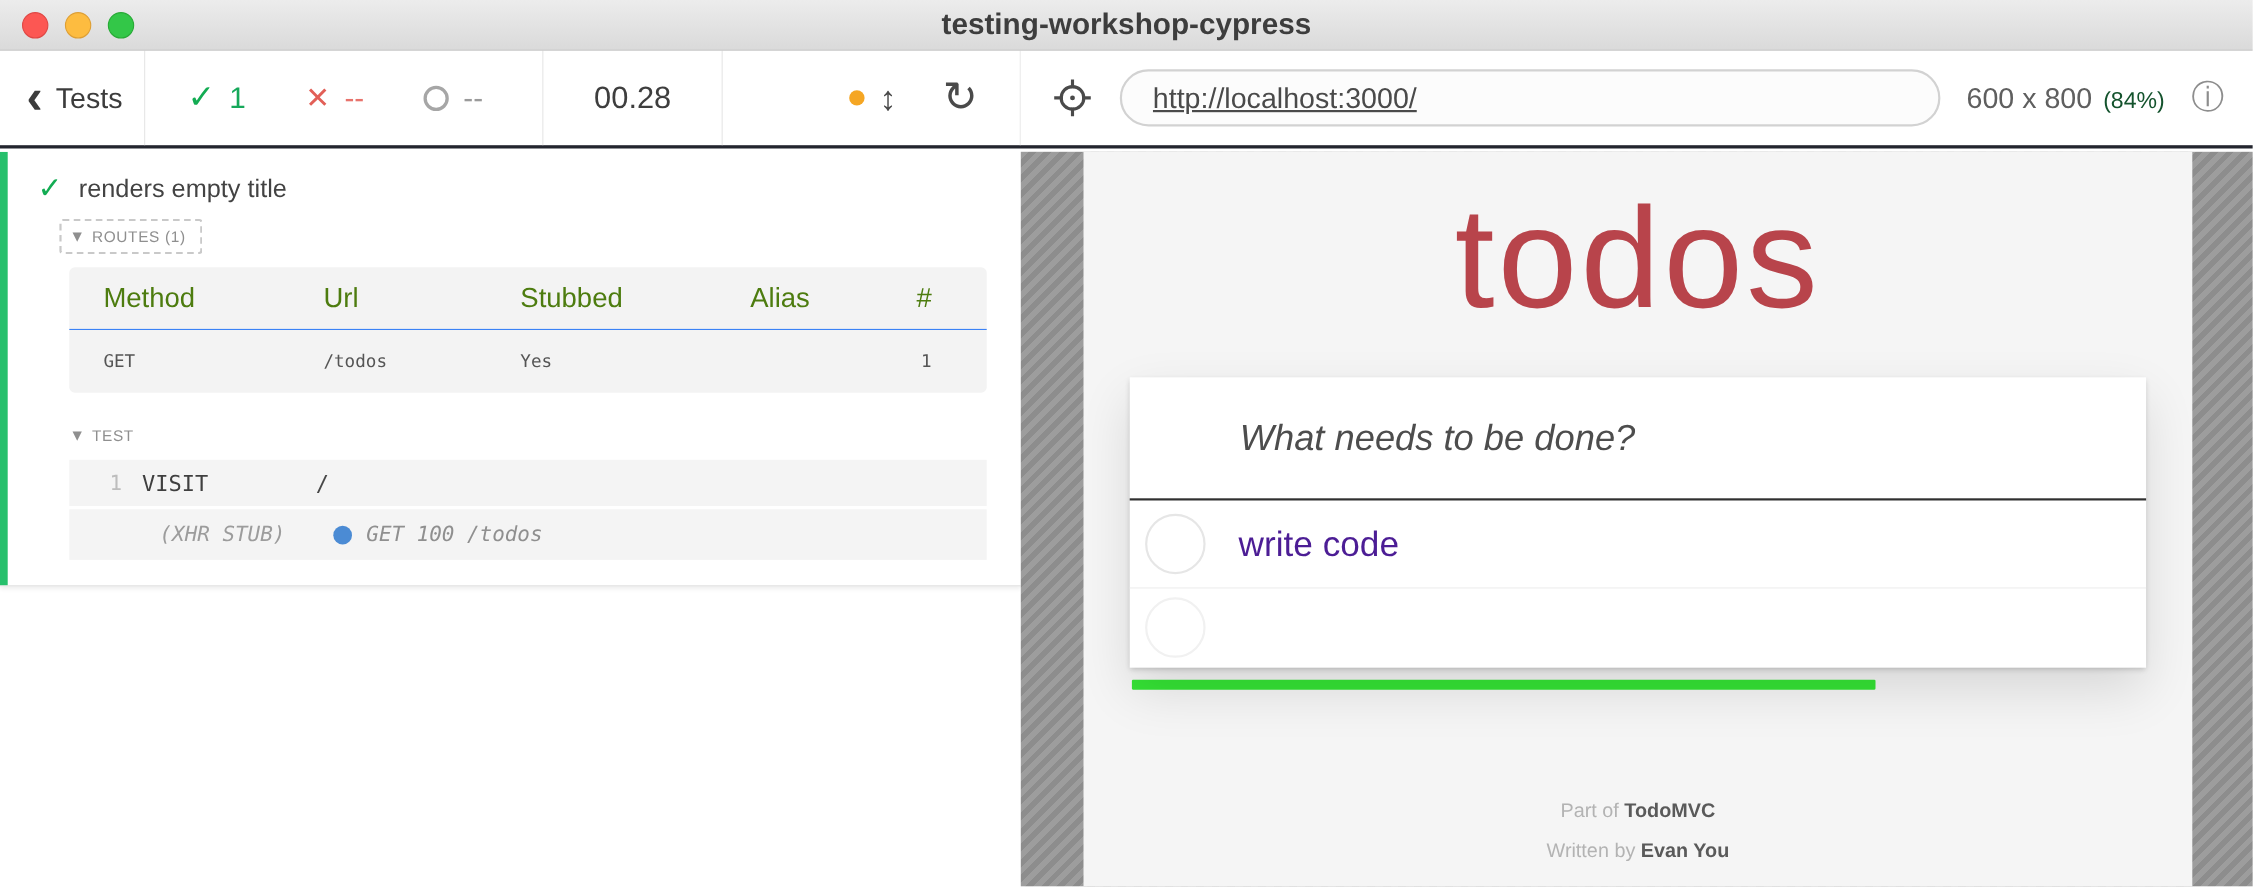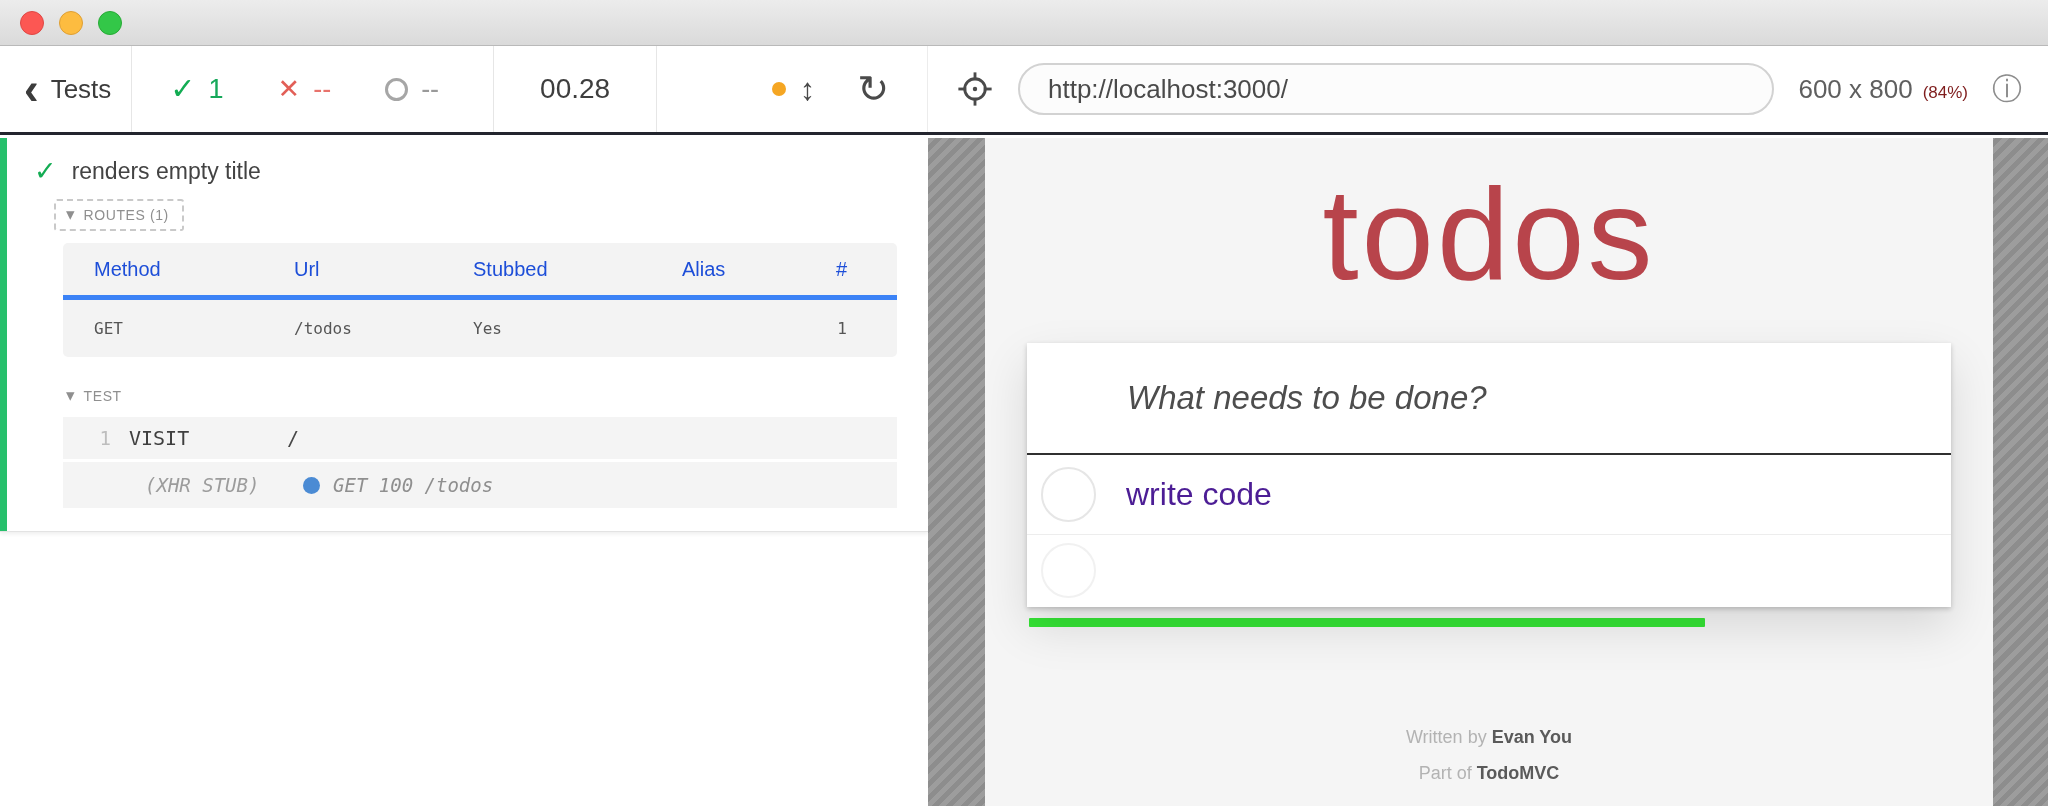--- a/index.html
+++ b/index.html
@@ -46,25 +46,25 @@
                   margin-right:42px; padding:0; }
   .orange-dot { width:14px; height:14px; border-radius:50%; background:#f5a623; }
   .i-updown { font-size:31px; color:#4a4a4a; font-weight:bold; line-height:1; }
   .refresh-btn { background:none; border:none; cursor:pointer; margin-right:38px; padding:0; }
   .i-refresh { font-size:38px; color:#4a4a4a; line-height:1; }
 
   .toolbar-right { flex:1; display:flex; align-items:center; padding:0 26px 0 28px; gap:24px; }
   .selector-btn { background:none; border:none; padding:0; display:flex; cursor:pointer; flex:none; }
   .url-input {
     flex:1; height:52px; border:2px solid #d2d2d2; border-radius:27px; background:#fcfcfc;
-    padding:0 28px; font-size:26px; color:#4a4a4a; font-family:inherit; outline:none;
+    padding:0 28px; font-size:26px; color:#4a4a4a; font-family:inherit; outline:none;text-decoration:underline;
   }
   .viewport-info { display:flex; align-items:baseline; gap:10px; white-space:nowrap; flex:none; }
   .vp-size { font-size:26px; color:#5f5f5f; }
-  .vp-scale { font-size:17px; color:#7f1d1d; }
+  .vp-scale { font-size:21px; color:#14532d; }
   .i-info { font-size:30px; color:#8d8d8d; cursor:pointer; line-height:1; flex:none; }
 
   
   .content { position:absolute; top:138px; left:0; right:0; bottom:0; display:flex; }
 
   
   .reporter { width:928px; flex:none; background:#fff; overflow:hidden; }
   .test-block { position:relative; padding:20px 0 20px; border-bottom:1px solid #e3e3e3;
                 box-shadow:0 2px 4px rgba(0,0,0,0.07); }
   .test-block::before { content:""; position:absolute; left:0; top:0; bottom:0; width:7px; background:#27c06c; }
@@ -75,21 +75,21 @@
   .collapsible { background:none; border:none; display:inline-flex; align-items:center; gap:9px;
                  font-family:inherit; cursor:pointer; }
   .routes-toggle { margin:14px 0 0 54px; border:2px dashed #c9c9c9; border-radius:3px; padding:5px 13px 6px 10px; }
   .test-toggle { margin:30px 0 0 66px; padding:0; }
   .caret { color:#8f8f8f; font-size:17px; line-height:1; }
   .collapsible-label { font-size:14px; color:#8f8f8f; letter-spacing:0.6px; }
 
   .routes-table { margin:12px 31px 0 63px; background:#f3f3f3; border-radius:5px; }
   .rt-row { display:grid; grid-template-columns:200px 179px 209px 151px 1fr;
             padding:0 50px 0 31px; align-items:center; height:57px; }
-  .rt-head { border-bottom:5px solid #3b82f6; color:#1d4ed8; font-size:20px; }
+  .rt-head { border-bottom:1px solid #3b82f6; color:#4d7c0f; font-size:25px; }
   .rt-data { color:#555; font-size:16px; }
   .c-count { text-align:right; }
 
   .commands { margin:12px 31px 0 63px; }
   .cmd-row { background:#f4f4f4; height:42px; display:flex; align-items:center; margin-bottom:3px;
              padding:0 20px; cursor:pointer; }
   .cmd-num { width:28px; text-align:right; color:#bdbdbd; font-size:19px; margin-right:18px; flex:none; }
   .cmd-name { width:158px; color:#3f3f3f; font-size:20px; flex:none; }
   .cmd-msg { color:#474747; font-size:20px; }
   .cmd-row.xhr { height:46px; }
@@ -126,20 +126,21 @@
 <body>
 
 <div class="window">
 
   <header class="titlebar">
     <div class="traffic-lights">
       <span class="tl tl-red"></span>
       <span class="tl tl-yellow"></span>
       <span class="tl tl-green"></span>
     </div>
+    <div class="window-title">testing-workshop-cypress</div>
   </header>
 
   <div class="toolbar">
     <div class="toolbar-left">
       <button class="back-btn">
         <span class="chev">‹</span>
         <span class="back-label">Tests</span>
       </button>
       <div class="vdiv"></div>
       <div class="stats">
@@ -256,20 +257,20 @@
               <span class="todo-label"></span>
             </li>
           </ul>
         </div>
 
         <div class="progress-wrap">
           <div class="progress-bar"></div>
         </div>
 
         <footer class="info-footer">
+          <p><span class="muted">Part of</span> <span class="strong">TodoMVC</span></p>
           <p><span class="muted">Written by</span> <span class="strong">Evan You</span></p>
-          <p><span class="muted">Part of</span> <span class="strong">TodoMVC</span></p>
         </footer>
       </div>
     </section>
 
   </main>
 </div>
 
 </body></html>

